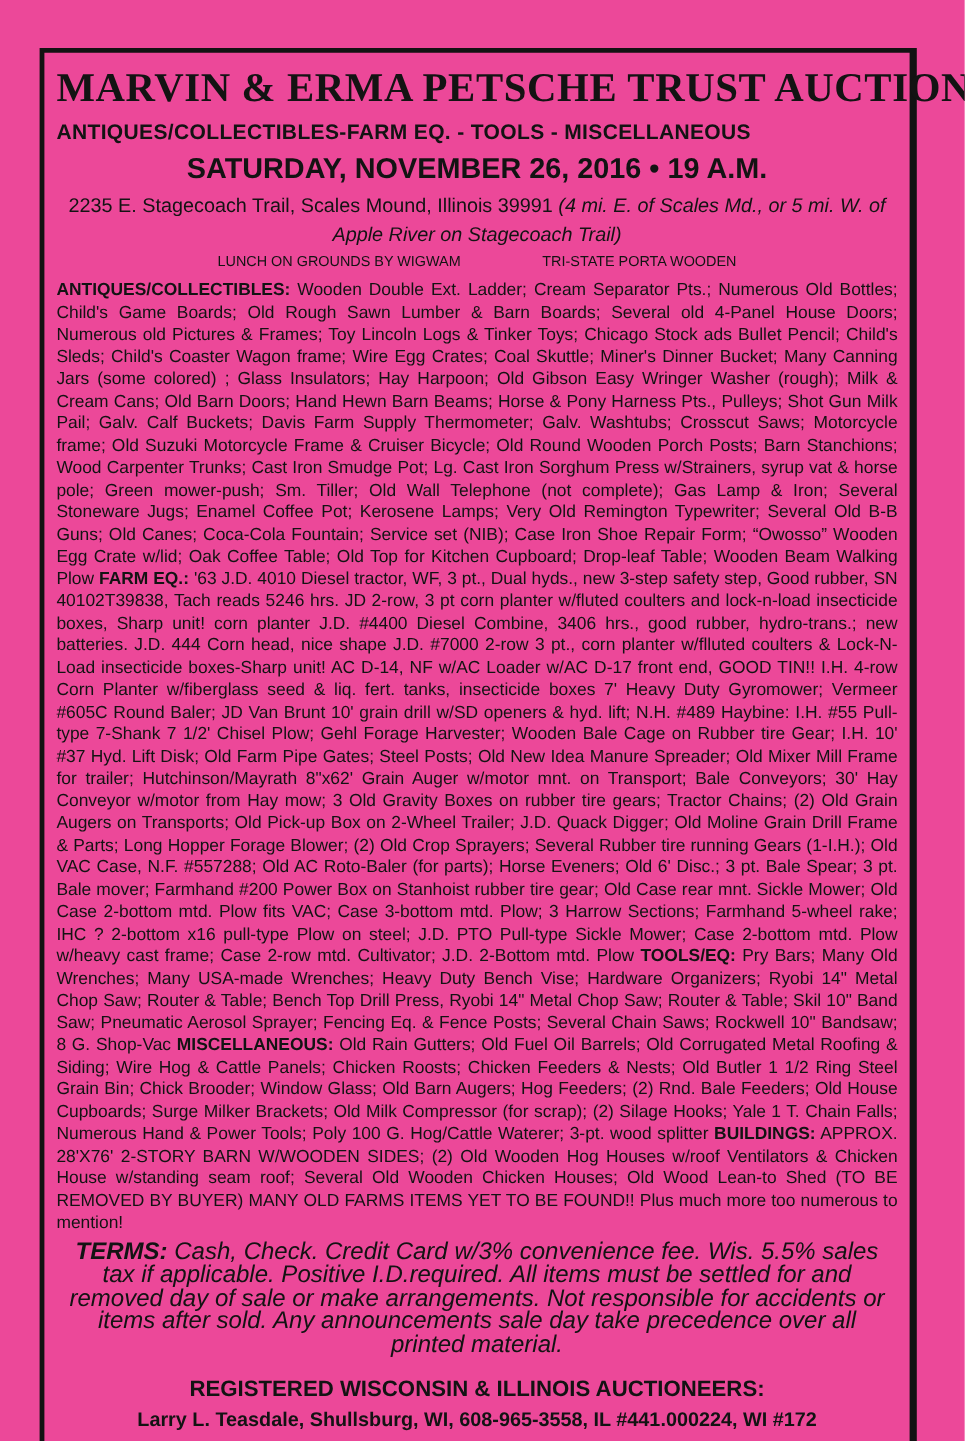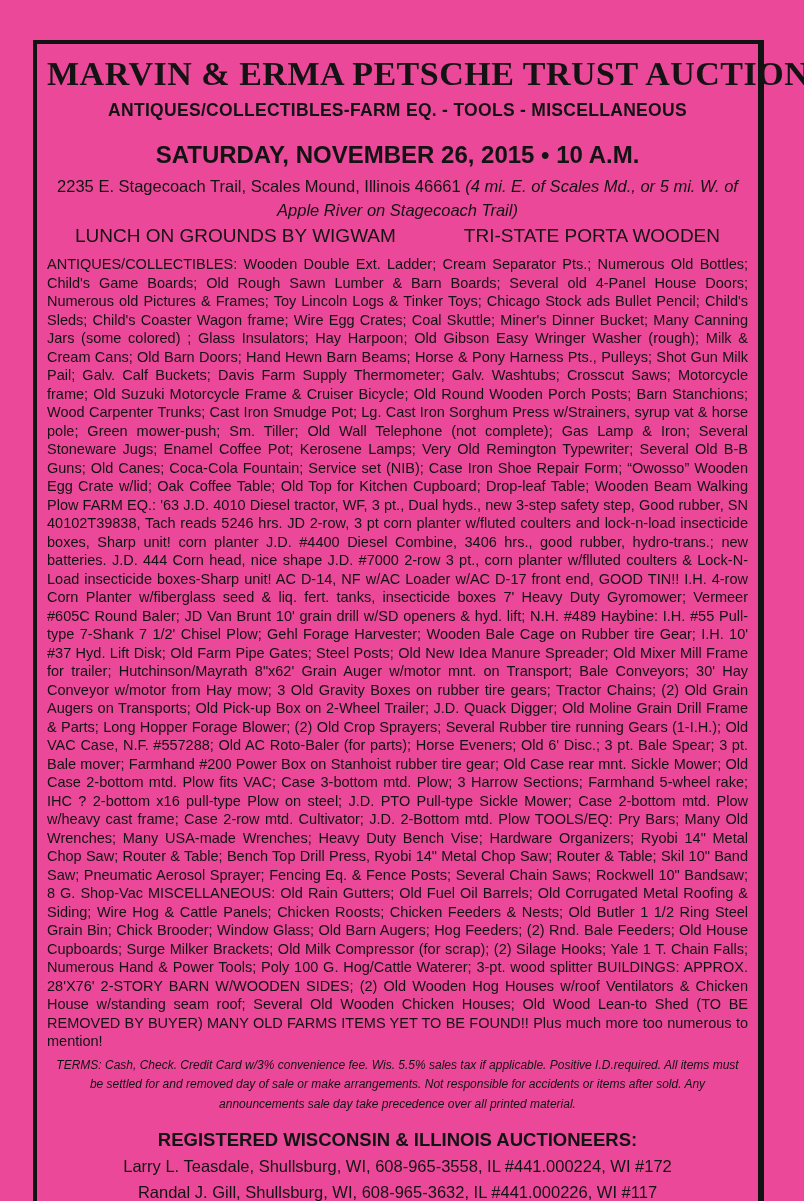--- a/index.html
+++ b/index.html
@@ -15,52 +15,52 @@
     padding:8px 10px 12px;
     font-family:"Liberation Sans","DejaVu Sans",sans-serif;
   }
   .title {
     font-family:"Liberation Serif","DejaVu Serif",serif;
     font-weight:700; font-size:34px; letter-spacing:0.5px;
     text-align:center; margin:3px 0 7px; white-space:nowrap;
   }
   .categories {
     font-weight:700; font-size:17.5px; letter-spacing:0.3px;
-    text-align:center; margin-bottom:20px;
+    text-align:left; margin-bottom:6px;
   }
   .datetime {
     font-weight:700; font-size:24px; text-align:center; margin-bottom:5px;
   }
   .address { font-size:16.5px; text-align:center; line-height:24px; margin-bottom:3px; }
   .address .note { font-style:italic; }
-  .amenities { font-size:19px; display:flex; justify-content:center; gap:68px; margin:2px 0 8px; }
+  .amenities { font-size:12px; display:flex; justify-content:center; gap:68px; margin:2px 0 8px; }
   .listing { font-size:14.5px; line-height:18.5px; text-align:justify; margin:0; }
-  .lbl { font-weight:400; }
+  .lbl { font-weight:700; }
   .terms {
-    font-size:12px; line-height:19.5px; font-style:italic;
+    font-size:20px; line-height:19.5px; font-style:italic;
     text-align:center; margin:5px 4px 3px;
   }
   .auctioneers-heading { font-size:18.5px; font-weight:700; text-align:center; margin-top:13px; line-height:26px; }
-  .person { font-size:16.5px; text-align:center; line-height:26px; }
+  .person { font-size:16.5px; text-align:center; line-height:26px;font-weight:bold; }
   .clerk  { font-size:16.5px; text-align:center; line-height:25px; }
 </style>
 </head>
 <body>
 
 <div class="page">
   <div class="flyer">
 
     <div class="title">MARVIN &amp; ERMA PETSCHE TRUST AUCTION</div>
 
     <div class="categories">ANTIQUES/COLLECTIBLES-FARM EQ. - TOOLS - MISCELLANEOUS</div>
 
-    <div class="datetime">SATURDAY, NOVEMBER 26, 2015 • 10 A.M.</div>
+    <div class="datetime">SATURDAY, NOVEMBER 26, 2016 • 19 A.M.</div>
 
     <div class="address">
-      <span>2235 E. Stagecoach Trail, Scales Mound, Illinois 46661</span><span class="note"> (4 mi. E. of Scales Md., or 5 mi. W. of Apple River on Stagecoach Trail)</span>
+      <span>2235 E. Stagecoach Trail, Scales Mound, Illinois 39991</span><span class="note"> (4 mi. E. of Scales Md., or 5 mi. W. of Apple River on Stagecoach Trail)</span>
     </div>
 
     <div class="amenities">
       <span>LUNCH ON GROUNDS BY WIGWAM</span>
       <span>TRI-STATE PORTA WOODEN</span>
     </div>
 
     <p class="listing">
       <span class="lbl">ANTIQUES/COLLECTIBLES:</span><span> Wooden Double Ext. Ladder; Cream Separator Pts.; Numerous Old Bottles; Child's Game Boards; Old Rough Sawn Lumber &amp; Barn Boards; Several old 4-Panel House Doors; Numerous old Pictures &amp; Frames; Toy Lincoln Logs &amp; Tinker Toys; Chicago Stock ads Bullet Pencil; Child's Sleds; Child's Coaster Wagon frame; Wire Egg Crates; Coal Skuttle; Miner's Dinner Bucket; Many Canning Jars (some colored) ; Glass Insulators; Hay Harpoon; Old Gibson Easy Wringer Washer (rough); Milk &amp; Cream Cans; Old Barn Doors; Hand Hewn Barn Beams; Horse &amp; Pony Harness Pts., Pulleys; Shot Gun Milk Pail; Galv. Calf Buckets; Davis Farm Supply Thermometer; Galv. Washtubs; Crosscut Saws; Motorcycle frame; Old Suzuki Motorcycle Frame &amp; Cruiser Bicycle; Old Round Wooden Porch Posts; Barn Stanchions; Wood Carpenter Trunks; Cast Iron Smudge Pot; Lg. Cast Iron Sorghum Press w/Strainers, syrup vat &amp; horse pole; Green mower-push; Sm. Tiller; Old Wall Telephone (not complete); Gas Lamp &amp; Iron; Several Stoneware Jugs; Enamel Coffee Pot; Kerosene Lamps; Very Old Remington Typewriter; Several Old B-B Guns; Old Canes; Coca-Cola Fountain; Service set (NIB); Case Iron Shoe Repair Form; “Owosso” Wooden Egg Crate w/lid; Oak Coffee Table; Old Top for Kitchen Cupboard; Drop-leaf Table; Wooden Beam Walking Plow </span><span class="lbl">FARM EQ.:</span><span> '63 J.D. 4010 Diesel tractor, WF, 3 pt., Dual hyds., new 3-step safety step, Good rubber, SN 40102T39838, Tach reads 5246 hrs. JD 2-row, 3 pt corn planter w/fluted coulters and lock-n-load insecticide boxes, Sharp unit! corn planter J.D. #4400 Diesel Combine, 3406 hrs., good rubber, hydro-trans.; new batteries. J.D. 444 Corn head, nice shape J.D. #7000 2-row 3 pt., corn planter w/flluted coulters &amp; Lock-N-Load insecticide boxes-Sharp unit! AC D-14, NF w/AC Loader w/AC D-17 front end, GOOD TIN!! I.H. 4-row Corn Planter w/fiberglass seed &amp; liq. fert. tanks, insecticide boxes 7' Heavy Duty Gyromower; Vermeer #605C Round Baler; JD Van Brunt 10' grain drill w/SD openers &amp; hyd. lift; N.H. #489 Haybine: I.H. #55 Pull-type 7-Shank 7 1/2' Chisel Plow; Gehl Forage Harvester; Wooden Bale Cage on Rubber tire Gear; I.H. 10' #37 Hyd. Lift Disk; Old Farm Pipe Gates; Steel Posts; Old New Idea Manure Spreader; Old Mixer Mill Frame for trailer; Hutchinson/Mayrath 8"x62' Grain Auger w/motor mnt. on Transport; Bale Conveyors; 30' Hay Conveyor w/motor from Hay mow; 3 Old Gravity Boxes on rubber tire gears; Tractor Chains; (2) Old Grain Augers on Transports; Old Pick-up Box on 2-Wheel Trailer; J.D. Quack Digger; Old Moline Grain Drill Frame &amp; Parts; Long Hopper Forage Blower; (2) Old Crop Sprayers; Several Rubber tire running Gears (1-I.H.); Old VAC Case, N.F. #557288; Old AC Roto-Baler (for parts);  Horse Eveners; Old 6' Disc.; 3 pt. Bale Spear; 3 pt. Bale mover; Farmhand #200 Power Box on Stanhoist rubber tire gear; Old Case rear mnt. Sickle Mower; Old Case 2-bottom mtd. Plow fits VAC; Case 3-bottom mtd. Plow; 3 Harrow Sections; Farmhand 5-wheel rake; IHC ? 2-bottom x16 pull-type Plow on steel; J.D. PTO Pull-type Sickle Mower; Case 2-bottom mtd. Plow w/heavy cast frame; Case 2-row mtd. Cultivator; J.D. 2-Bottom mtd. Plow </span><span class="lbl">TOOLS/EQ:</span><span> Pry Bars; Many Old Wrenches; Many USA-made Wrenches; Heavy Duty Bench Vise; Hardware Organizers; Ryobi 14" Metal Chop Saw; Router &amp; Table; Bench Top Drill Press, Ryobi 14" Metal Chop Saw; Router &amp; Table; Skil 10" Band Saw; Pneumatic Aerosol Sprayer; Fencing Eq. &amp; Fence Posts; Several Chain Saws; Rockwell 10" Bandsaw; 8 G. Shop-Vac </span><span class="lbl">MISCELLANEOUS:</span><span> Old Rain Gutters; Old Fuel Oil Barrels; Old Corrugated Metal Roofing &amp; Siding; Wire Hog &amp; Cattle Panels; Chicken Roosts; Chicken Feeders &amp; Nests; Old Butler 1 1/2 Ring Steel Grain Bin; Chick Brooder; Window Glass; Old Barn Augers; Hog Feeders; (2) Rnd. Bale Feeders; Old House Cupboards; Surge Milker Brackets; Old Milk Compressor (for scrap); (2) Silage Hooks; Yale 1 T. Chain Falls; Numerous Hand &amp; Power Tools; Poly 100 G. Hog/Cattle Waterer; 3-pt. wood splitter </span><span class="lbl">BUILDINGS:</span><span> APPROX. 28'X76' 2-STORY BARN W/WOODEN SIDES; (2) Old Wooden Hog Houses w/roof Ventilators &amp; Chicken House w/standing seam roof; Several Old Wooden Chicken Houses; Old Wood Lean-to Shed (TO BE REMOVED BY BUYER) MANY OLD FARMS ITEMS YET TO BE FOUND!! Plus much more too numerous to mention!</span>
     </p>

